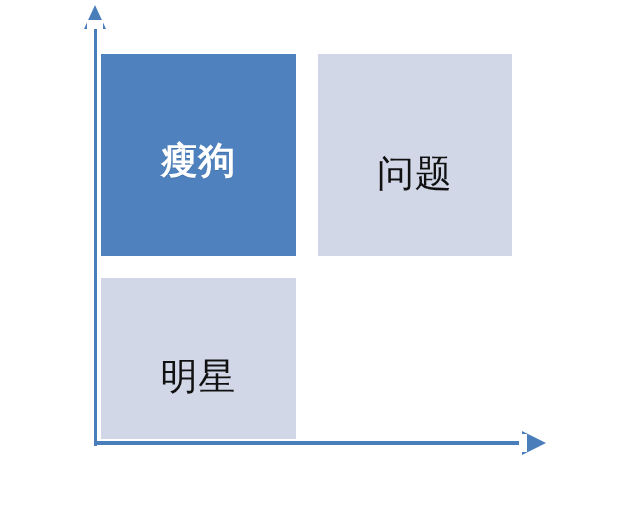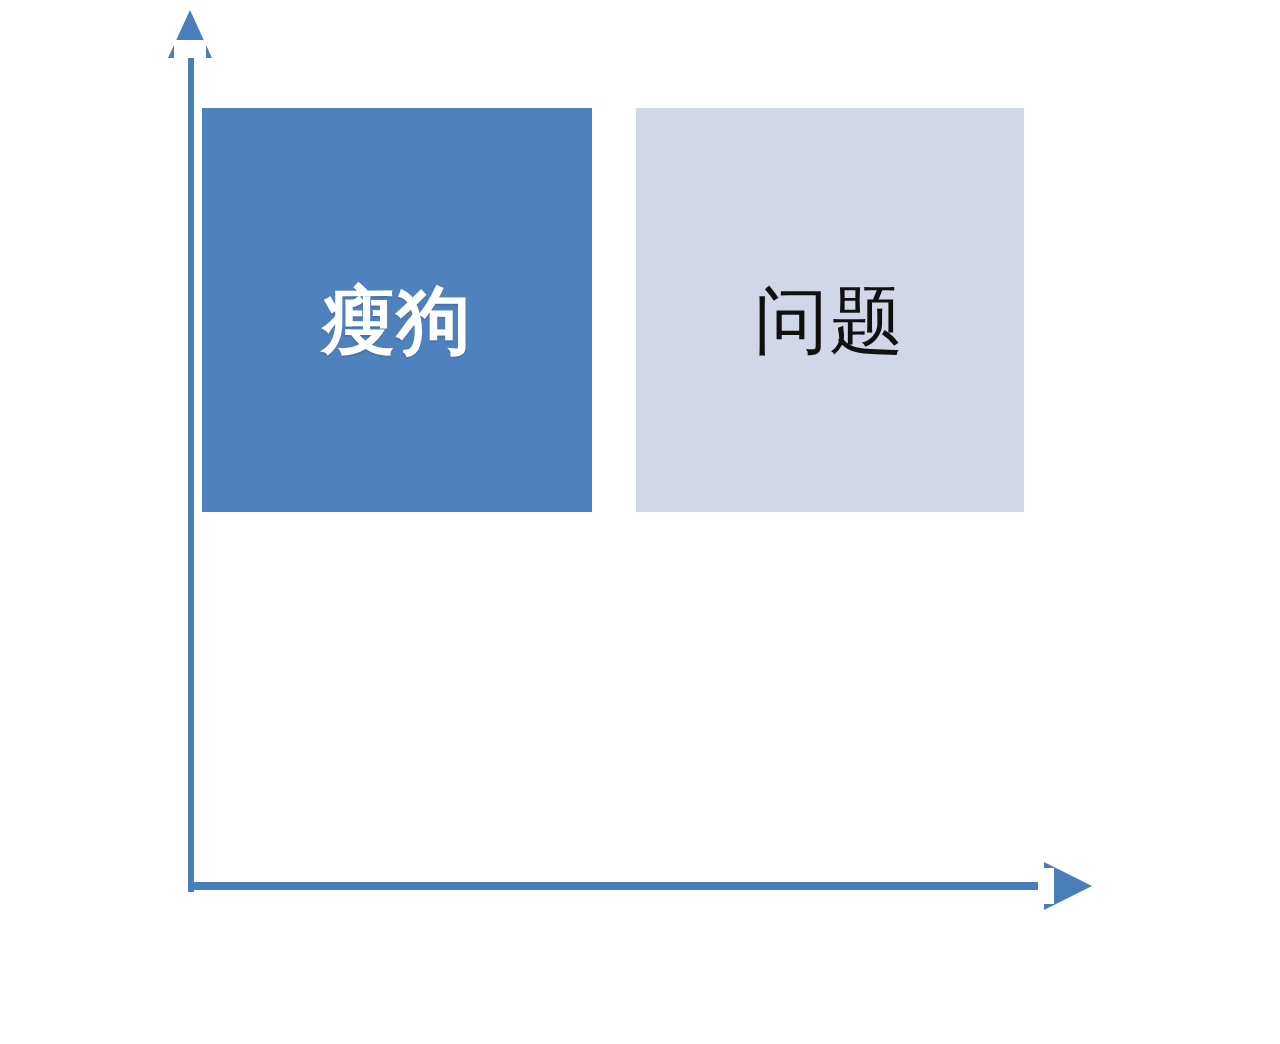--- a/index.html
+++ b/index.html
@@ -65,21 +65,21 @@
   }
   .cell-low .cell-label {
     color: #111111;
     font-weight: normal;
     font-size: 37px;
   }
 
   
   .cell-low .cell-label {
     position: relative;
-    top: 5px;
+    top: 18px;
   }
   .cell-high .cell-label {
     position: relative;
     top: 5px;
   }
 
   
   .axis-y-line {
     position: absolute;
     left: 94px;
@@ -155,16 +155,19 @@
 
     <div class="cell cell-high">
       <span class="cell-label">瘦狗</span>
     </div>
 
 
     <div class="cell cell-low">
       <span class="cell-label">问题</span>
     </div>
 
+    <div class="cell cell-low">
+      <span class="cell-label">明星</span>
+    </div>
 
   </div>
 
 </div>
 
 </body></html>

